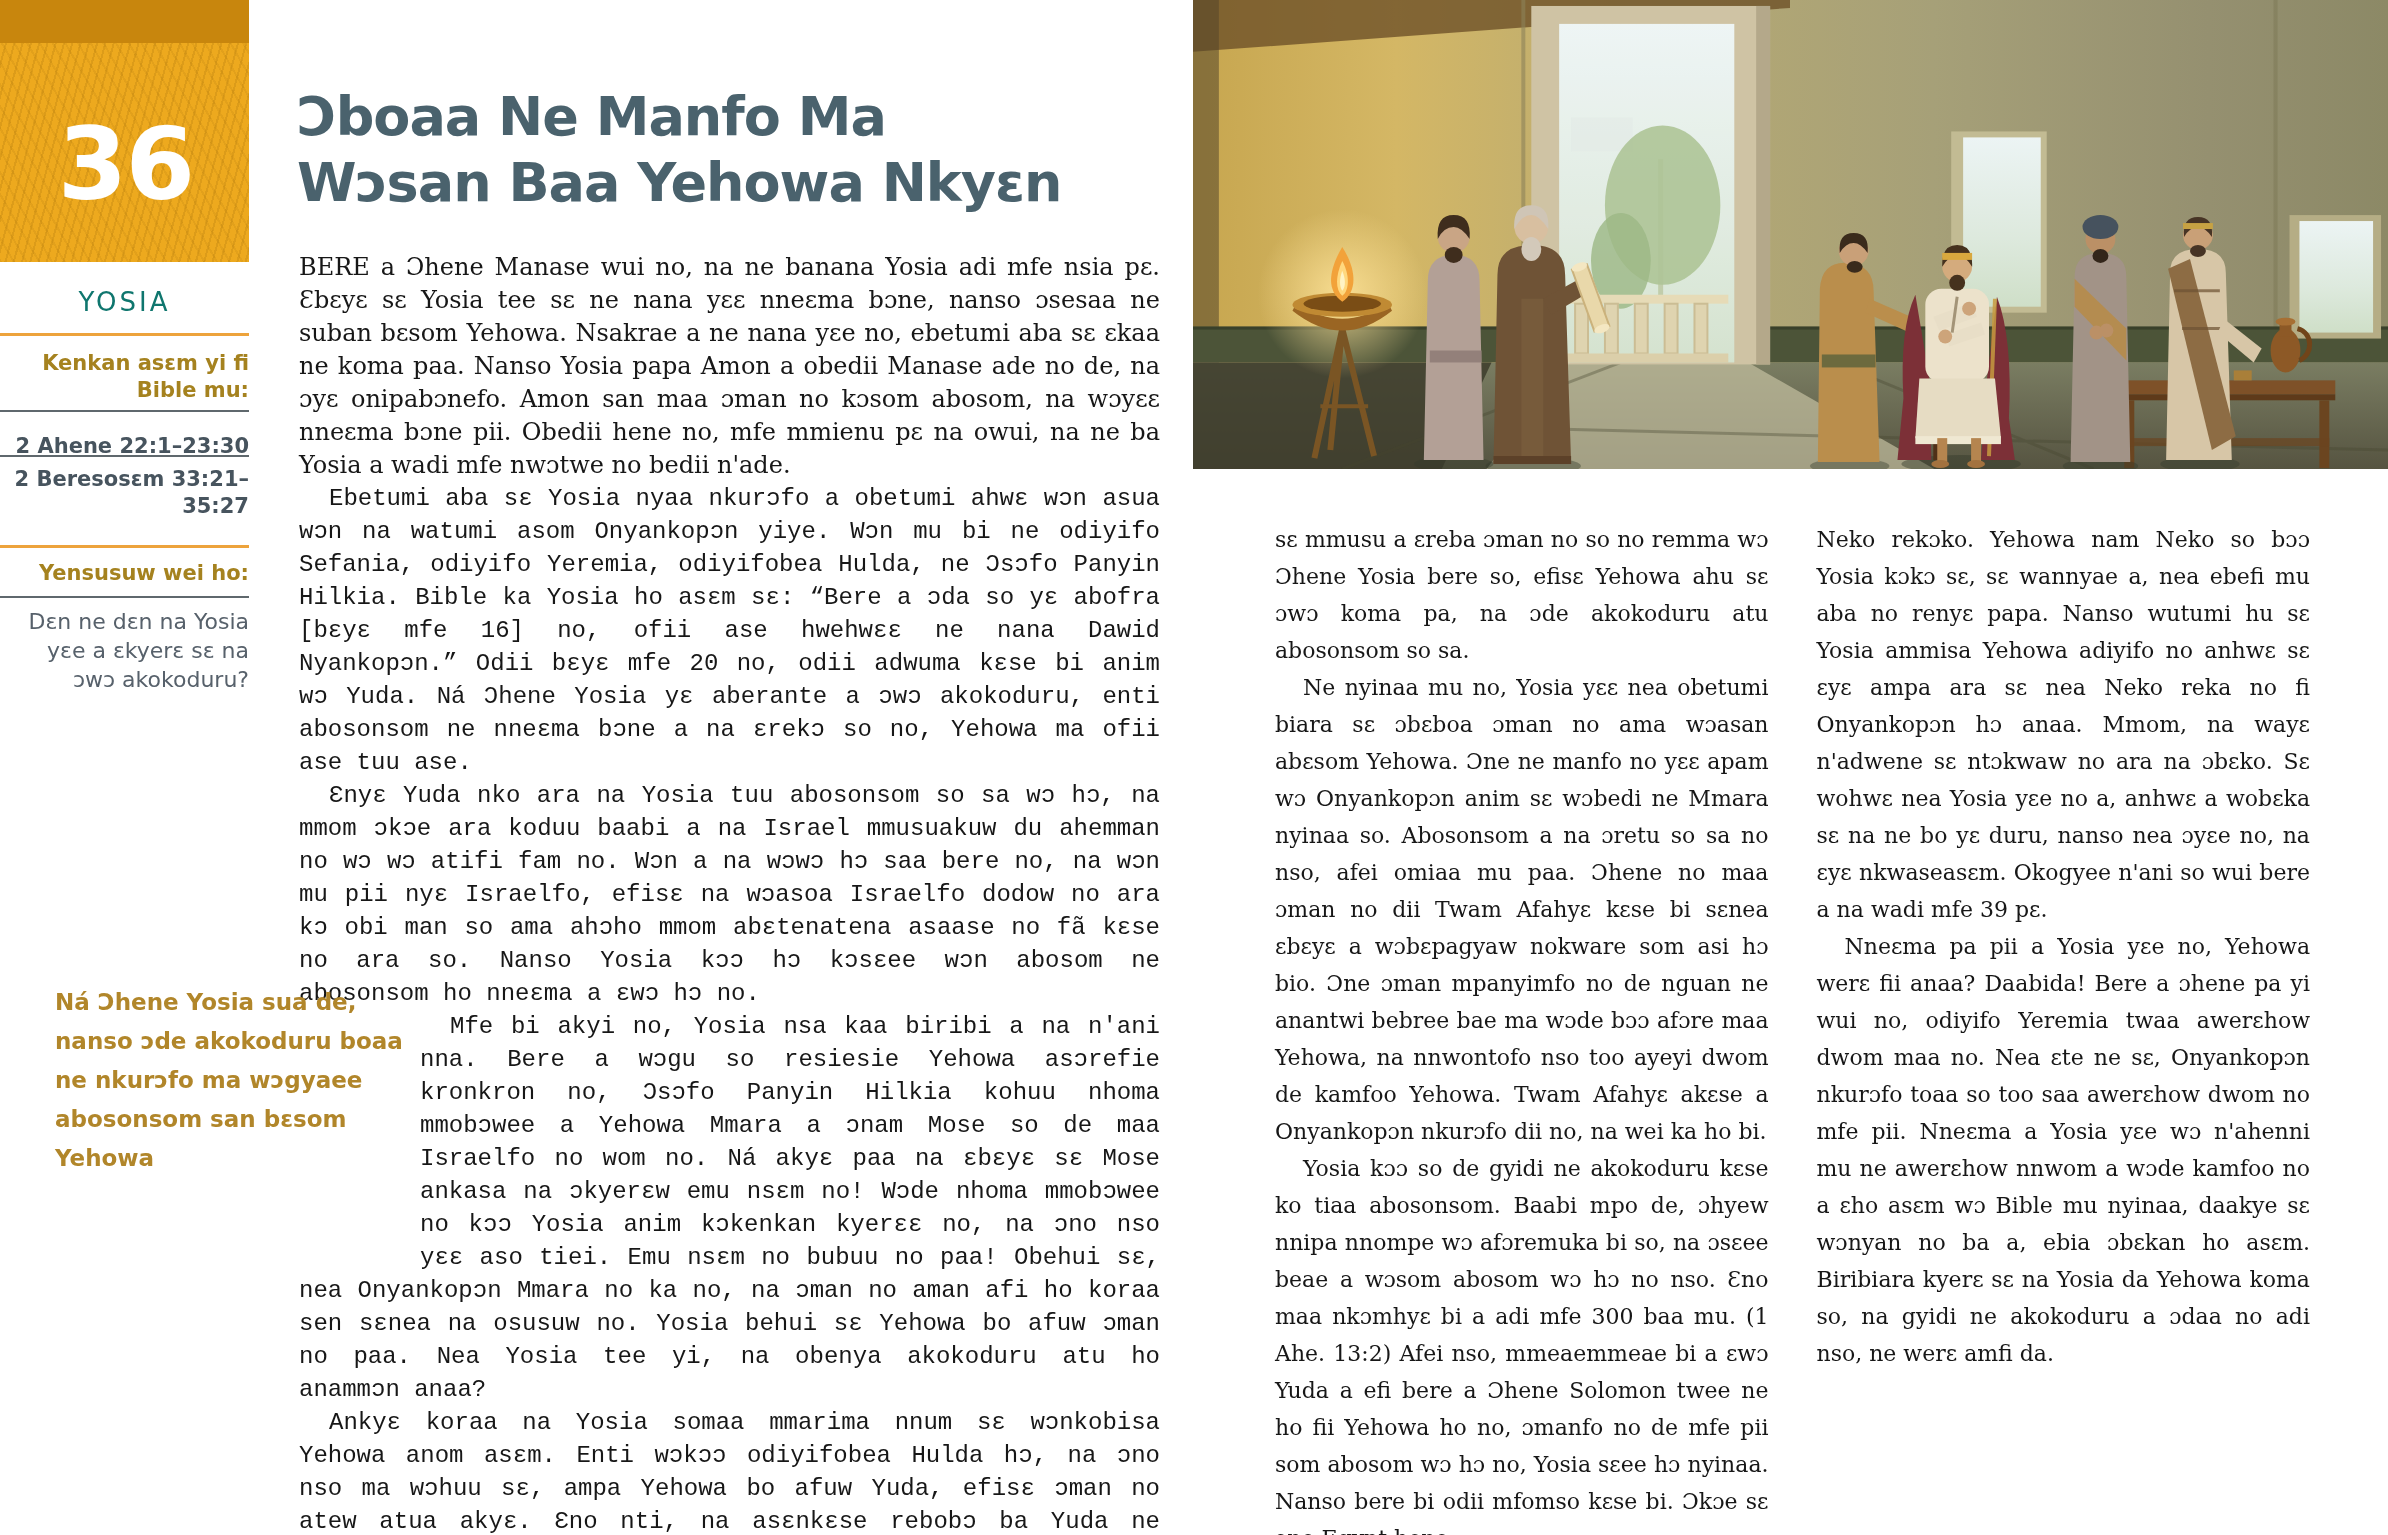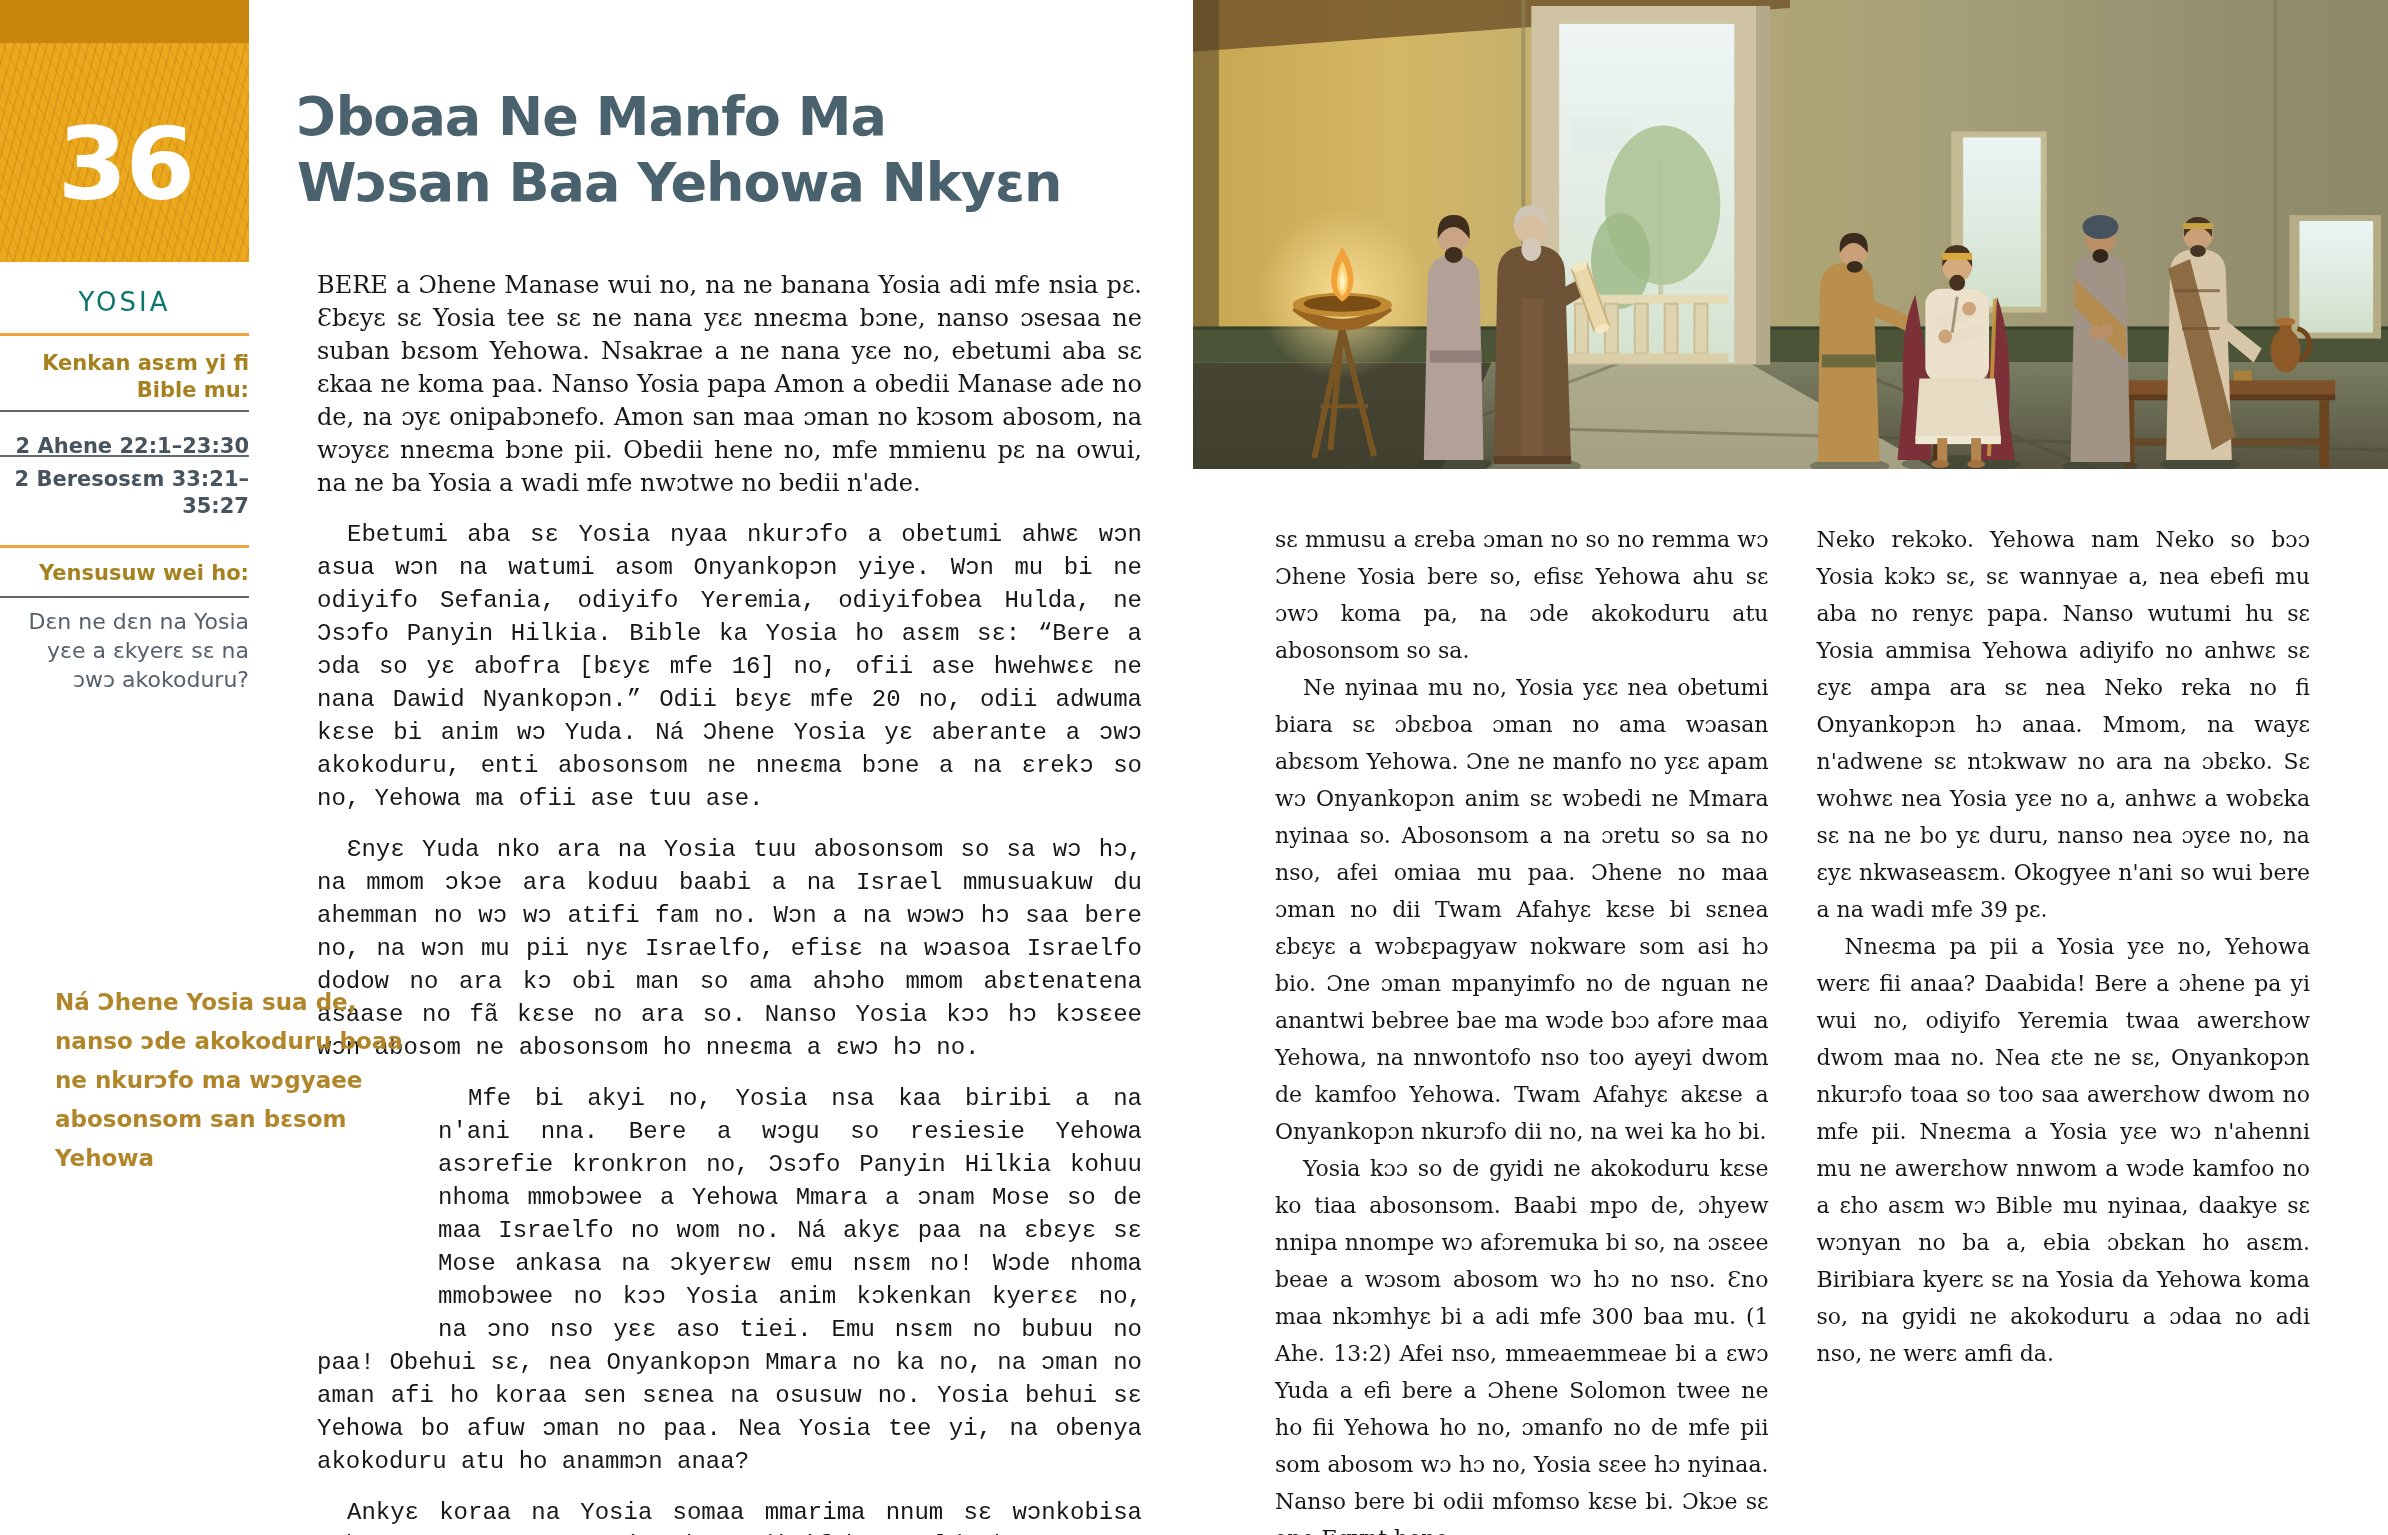--- a/index.html
+++ b/index.html
@@ -32,21 +32,21 @@
   .sb-q{top:607px;font-size:22px;color:#57616b;line-height:29px;}
 
   
   .title{position:absolute;left:297px;top:84px;width:796px;margin:0;
      font-size:54px;line-height:66px;font-weight:bold;letter-spacing:-1px;color:#4a626d;}
 
   
   .body{position:absolute;left:299px;top:251px;width:861px;
      font-family:"DejaVu Serif","Liberation Serif",serif;
      font-size:24px;line-height:33px;color:#171717;text-align:justify;}
-  .body p{margin:18px;}
+  .body p{margin:0;}
   .body p.ind{text-indent:30px;font-family:Liberation Mono, monospace;}
   .pq-gap{float:left;width:121px;height:234px;}
 
   
   .pullquote{position:absolute;left:55px;top:983px;width:360px;
      font-size:23px;line-height:39px;font-weight:bold;color:#b1862a;}
 
   
   .illus{position:absolute;left:1193px;top:0;width:1195px;height:469px;margin:0;}
   .illus svg{display:block;width:100%;height:100%;}

